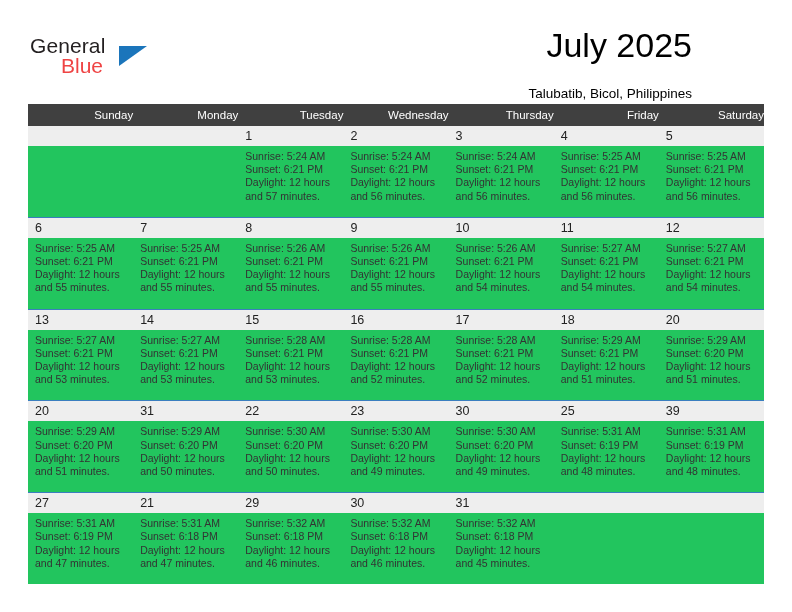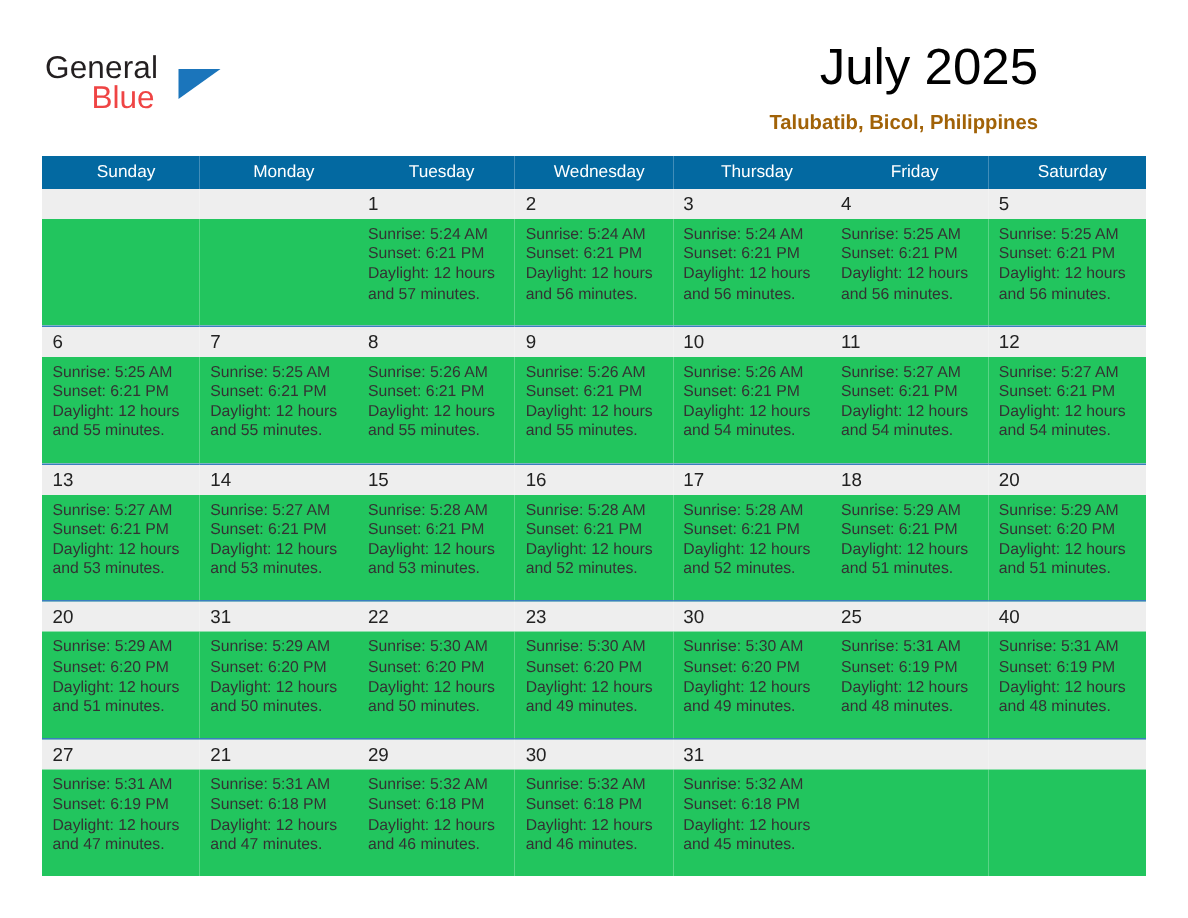--- a/index.html
+++ b/index.html
@@ -71,44 +71,43 @@
     text-align: right;
   }
   .cal-title {
     font-size: 34px;
     color: #000000;
     line-height: 34px;
     white-space: nowrap;
   }
   .cal-subtitle {
     font-size: 13.5px;
-    color: #a16207;
+    color: #000000;
     line-height: 20px;
-    margin-top: 10px;
+    margin-top: 22px;
     white-space: nowrap;
-    font-weight: bold;
   }
 
   
   .calendar {
     position: absolute;
     left: 28px;
     top: 104px;
     width: 736px;
     border-collapse: collapse;
     table-layout: fixed;
   }
   .calendar col { width: 105.14px; }
 
   .calendar thead th {
-    background: #0369a1;
+    background: #404040;
     color: #ffffff;
     font-size: 11.5px;
     font-weight: normal;
-    text-align: center;
+    text-align: right;
     padding: 5px 0 5px 7px;
     height: 20px;
     box-sizing: border-box;
   }
 
   .daynum-row td {
     background: #eeeeee;
     font-size: 12.5px;
     color: #222222;
     padding: 3px 0 3px 7px;
@@ -333,21 +332,21 @@
             <div>and 51 minutes.</div>
           </td>
         </tr>
         <tr class="daynum-row with-rule">
           <td>20</td>
           <td>31</td>
           <td>22</td>
           <td>23</td>
           <td>30</td>
           <td>25</td>
-          <td>40</td>
+          <td>39</td>
         </tr>
         <tr class="detail-row">
           <td>
             <div>Sunrise: 5:29 AM</div>
             <div>Sunset: 6:20 PM</div>
             <div>Daylight: 12 hours</div>
             <div>and 51 minutes.</div>
           </td>
           <td>
             <div>Sunrise: 5:29 AM</div>

